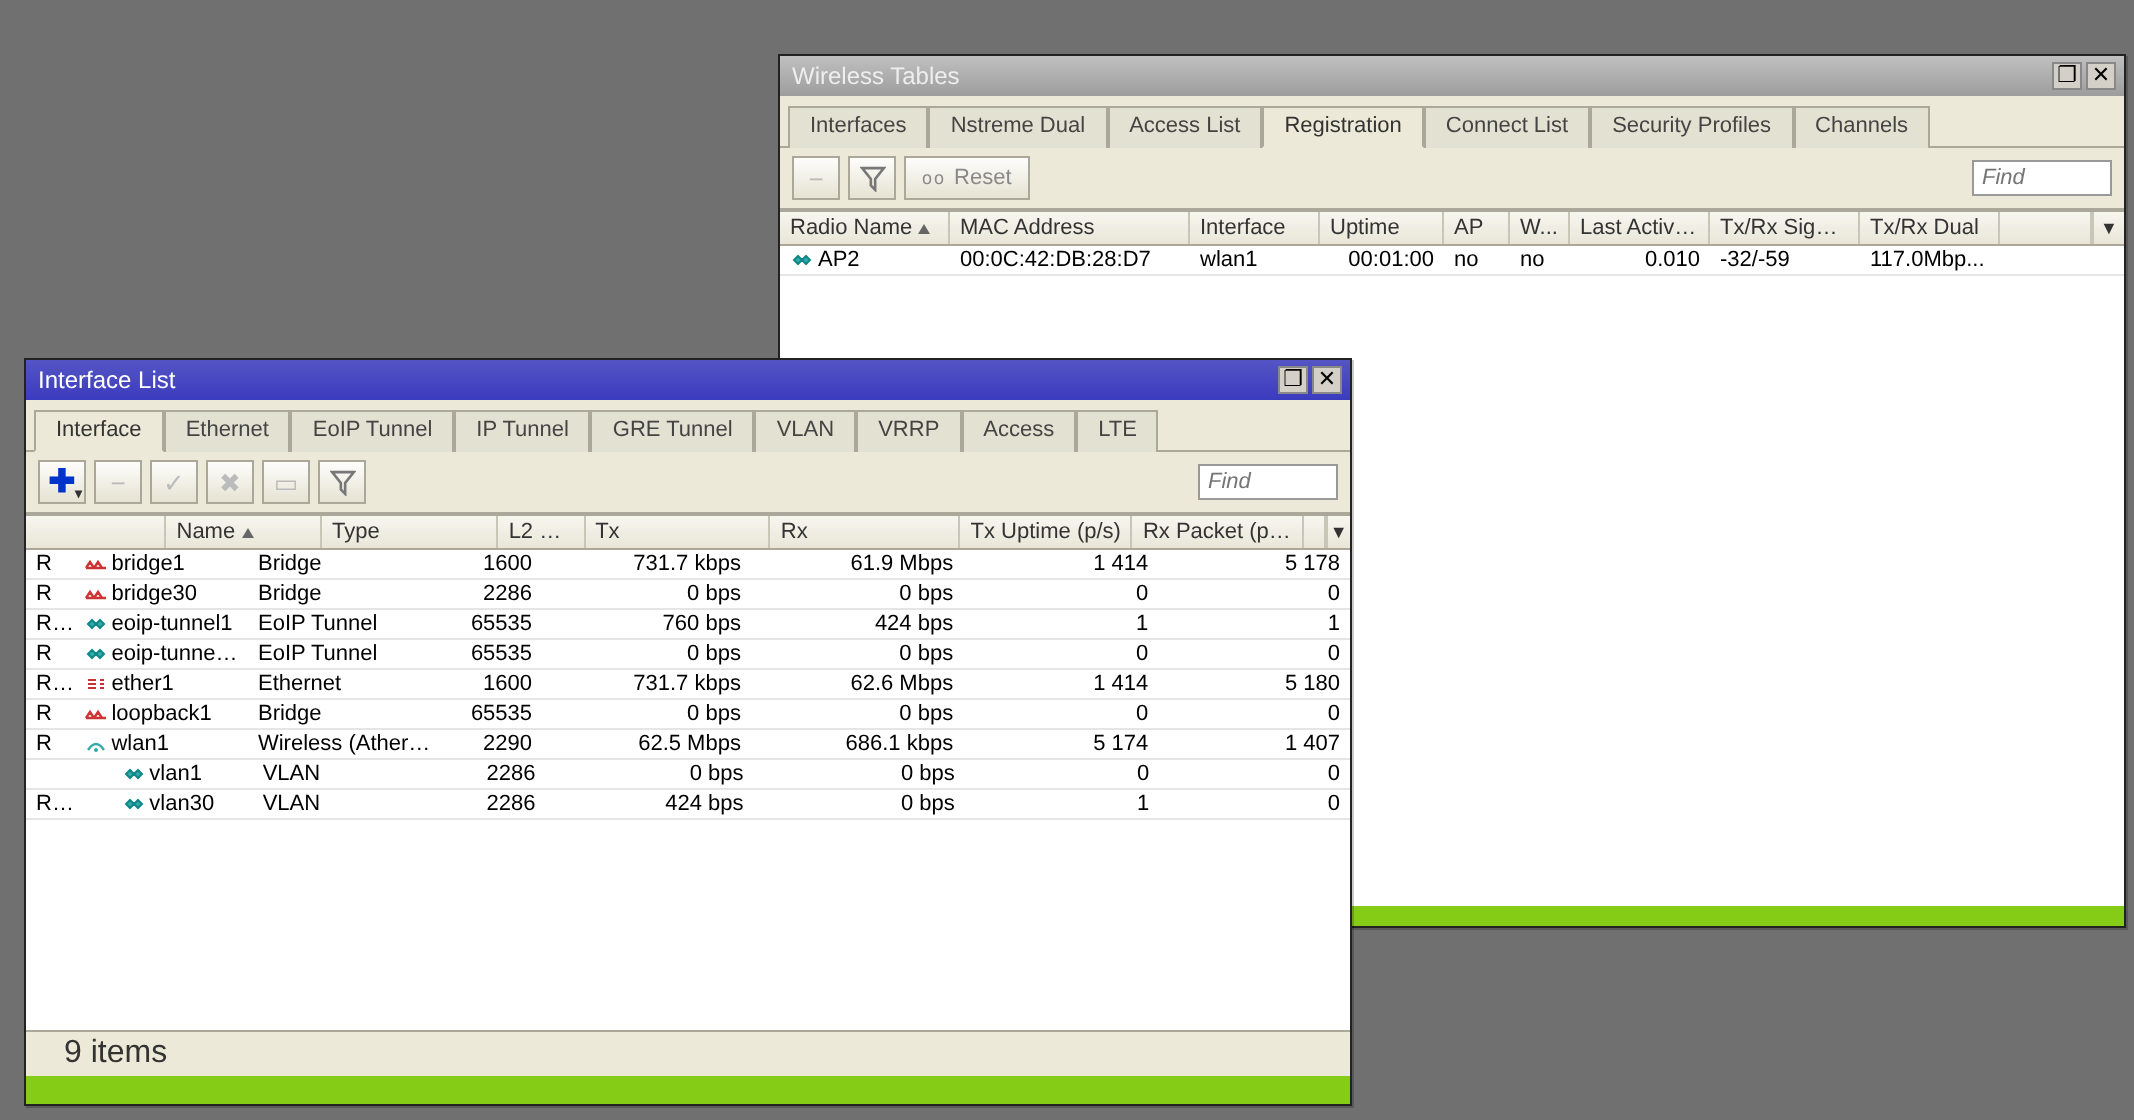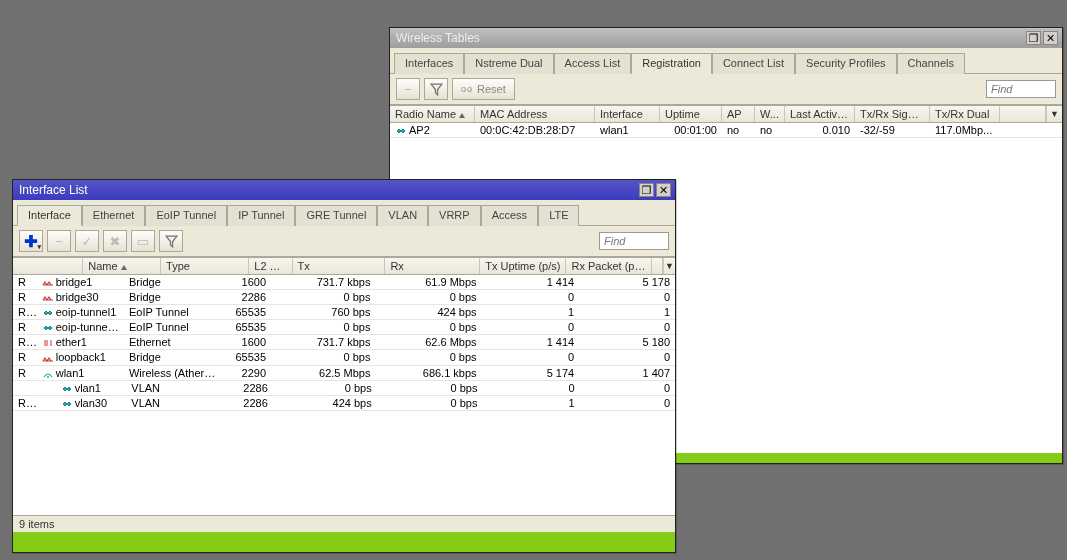--- a/index.html
+++ b/index.html
@@ -131,22 +131,22 @@
     text-overflow: ellipsis;
   }
   .grid-body {
     background:#fff;
     overflow: auto;
   }
   .align-r { text-align: right; }
   .status {
     background:#ece9d8;
     border-top:1px solid #aca899;
-    padding:2px 6px;
-    font-size:11px; color:#333;
+    padding:2px 19px;
+    font-size:16px; color:#333;
   }
   .ico {
     display:inline-block;
     width:12px;height:10px;
     vertical-align:middle;
     margin-right:2px;
   }
   .sort-tri {
     display:inline-block; width:0;height:0;
     border-left:3px solid transparent;

